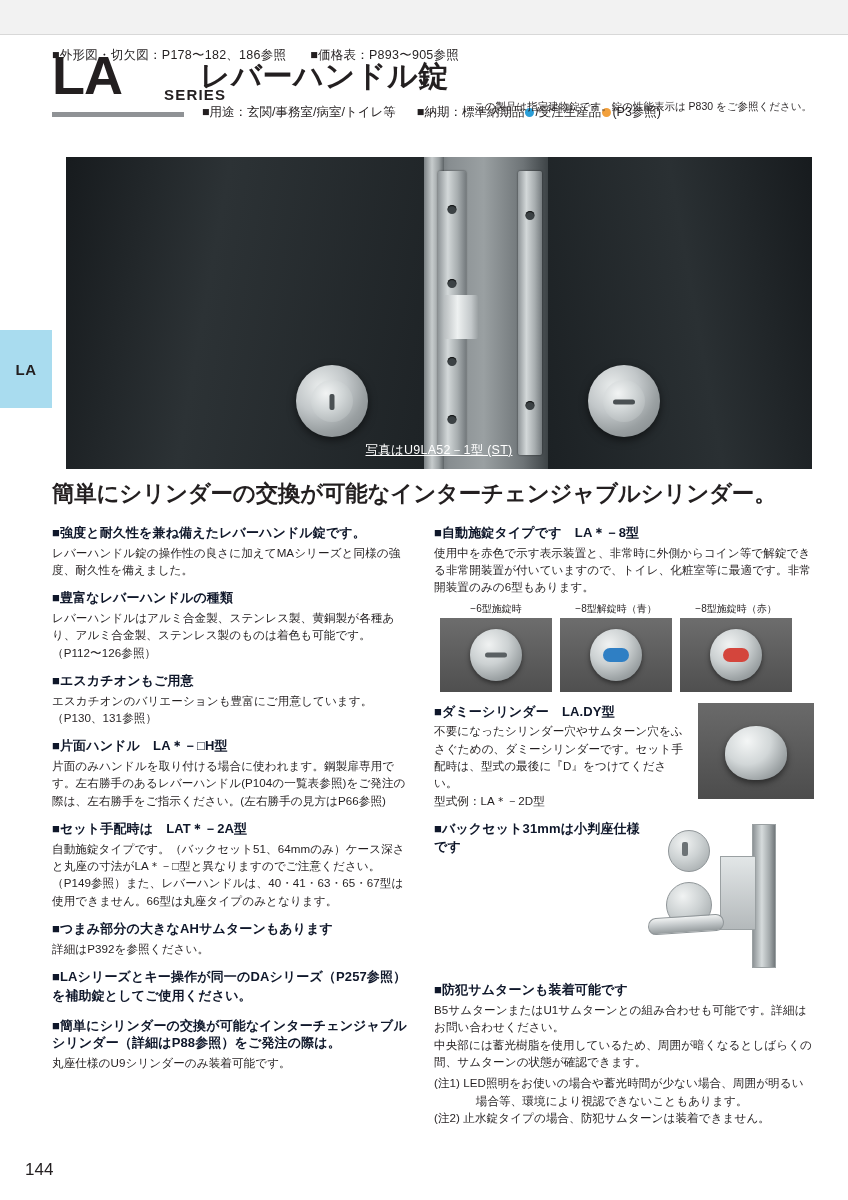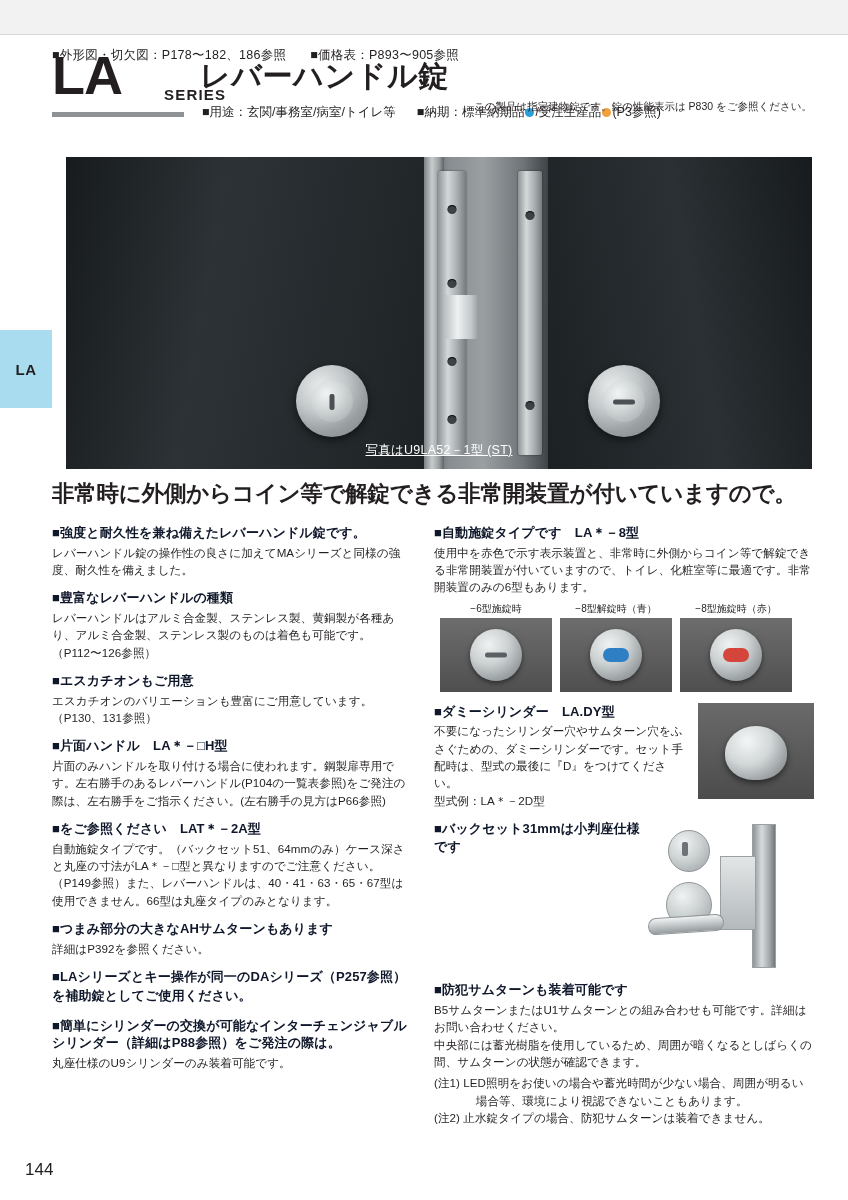--- a/index.html
+++ b/index.html
@@ -288,21 +288,21 @@
       <span class="keyway"></span>
     </div>
     <div class="cyl" style="left:522px;top:208px;">
       <span class="cyl-inner"></span>
       <span class="keyway wide"></span>
     </div>
 
     <div class="hero-caption">写真はU9LA52－1型 (ST)</div>
   </div>
 
-  <div class="lead">非常時に外側からコイン等で解錠できる非常開装置が付いていますので。</div>
+  <div class="lead">簡単にシリンダーの交換が可能なインターチェンジャブルシリンダー。</div>
 
   <div class="col-left">
 
     <div class="blk">
       <h3>■強度と耐久性を兼ね備えたレバーハンドル錠です。</h3>
       <p>レバーハンドル錠の操作性の良さに加えてMAシリーズと同様の強度、耐久性を備えました。</p>
     </div>
 
     <div class="blk">
       <h3>■豊富なレバーハンドルの種類</h3>
@@ -313,21 +313,21 @@
       <h3>■エスカチオンもご用意</h3>
       <p>エスカチオンのバリエーションも豊富にご用意しています。（P130、131参照）</p>
     </div>
 
     <div class="blk">
       <h3>■片面ハンドル　LA＊－□H型</h3>
       <p>片面のみハンドルを取り付ける場合に使われます。鋼製扉専用です。左右勝手のあるレバーハンドル(P104の一覧表参照)をご発注の際は、左右勝手をご指示ください。(左右勝手の見方はP66参照)</p>
     </div>
 
     <div class="blk">
-      <h3>■をご参照ください　LAT＊－2A型</h3>
+      <h3>■セット手配時は　LAT＊－2A型</h3>
       <p>自動施錠タイプです。（バックセット51、64mmのみ）ケース深さと丸座の寸法がLA＊－□型と異なりますのでご注意ください。（P149参照）また、レバーハンドルは、40・41・63・65・67型は使用できません。66型は丸座タイプのみとなります。</p>
     </div>
 
     <div class="blk">
       <h3>■つまみ部分の大きなAHサムターンもあります</h3>
       <p>詳細はP392を参照ください。</p>
     </div>
 
     <div class="blk headline-only">
       <h3>■LAシリーズとキー操作が同一のDAシリーズ（P257参照）を補助錠としてご使用ください。</h3>

